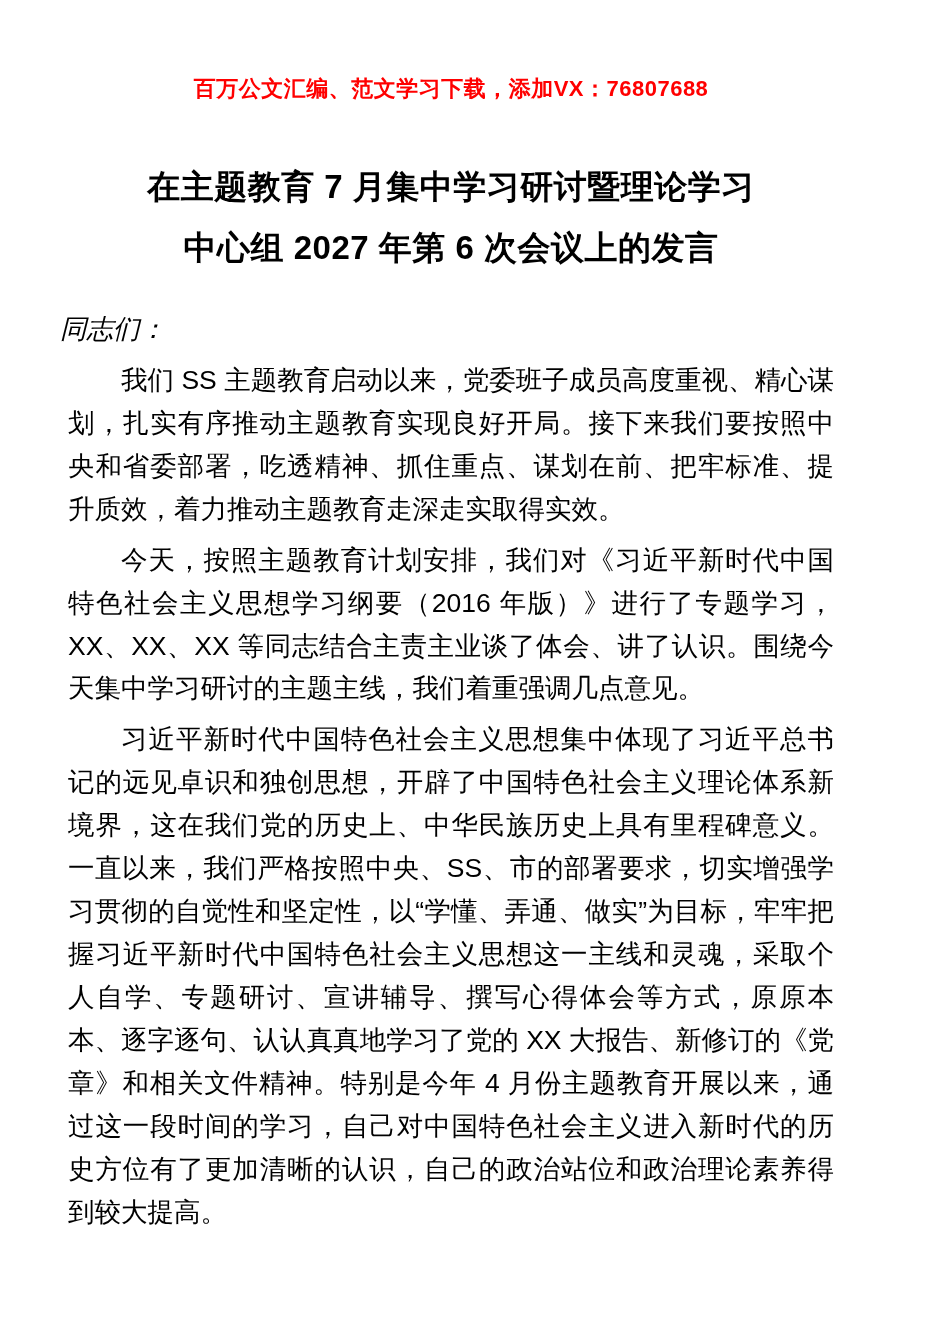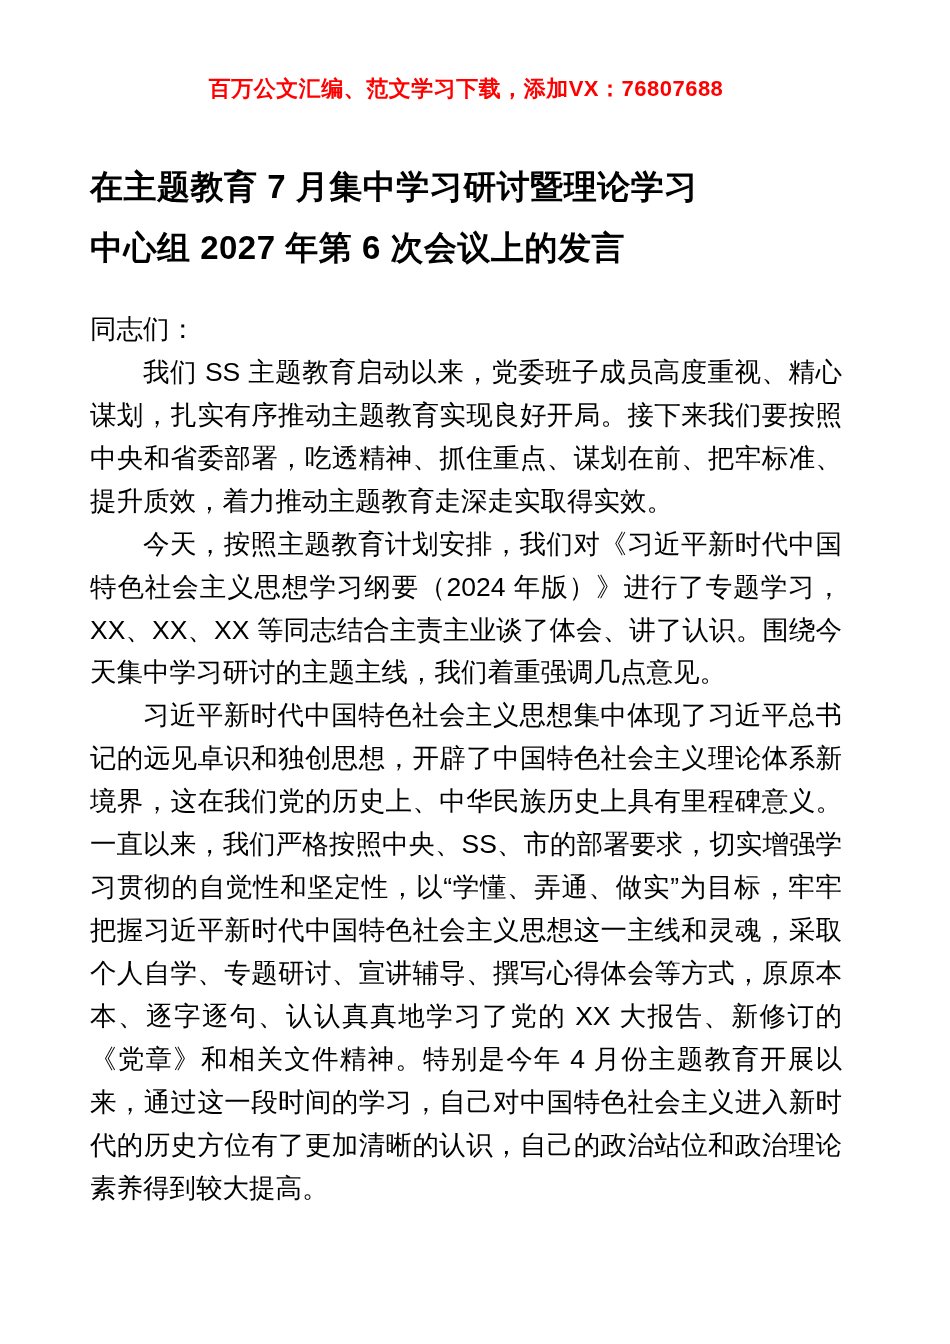--- a/index.html
+++ b/index.html
@@ -11,69 +11,71 @@
     width: 950px;
     height: 1344px;
     font-family: "Liberation Serif", "DejaVu Serif", serif;
     color: #000000;
     overflow: hidden;
   }
   .page {
     width: 950px;
     height: 1344px;
     box-sizing: border-box;
-    padding: 74px 108px 0 90px;
+    padding: 74px 108px 0 60px;
     position: relative;
   }
   .watermark {
     text-align: center;
     color: #ff0000;
     font-family: "Liberation Sans", "DejaVu Sans", sans-serif;
     font-size: 22px;
     font-weight: 700;
     letter-spacing: 0.5px;
     margin: 0 0 52px 0;
     white-space: nowrap;
   }
   .doc-title {
+    text-align: center;
     font-family: "Liberation Sans", "DejaVu Sans", sans-serif;
     font-weight: 700;
     font-size: 33px;
     line-height: 1.85;
     margin: 0 0 30px 0;
     letter-spacing: 0.5px;
   }
   .body-text {
     font-family: "Liberation Sans", "DejaVu Sans", sans-serif;
     font-size: 26.5px;
     line-height: 1.62;
     text-align: justify;
     text-justify: inter-ideograph;
     letter-spacing: 0px;
   }
   .salutation {
     margin: 0 0 0 0;
+    font-style: italic;
   }
   .para {
-    margin: 0;
+    margin: 8px;
     text-indent: 2em;
   }
 </style>
 </head>
 <body>
 
 <div class="page">
 
   <div class="watermark">百万公文汇编、范文学习下载，添加VX：76807688</div>
 
   <h1 class="doc-title">
     <div>在主题教育 7 月集中学习研讨暨理论学习</div>
     <div>中心组 2027 年第 6 次会议上的发言</div>
   </h1>
 
   <div class="body-text">
     <p class="salutation">同志们：</p>
     <p class="para">我们 SS 主题教育启动以来，党委班子成员高度重视、精心谋划，扎实有序推动主题教育实现良好开局。接下来我们要按照中央和省委部署，吃透精神、抓住重点、谋划在前、把牢标准、提升质效，着力推动主题教育走深走实取得实效。</p>
-    <p class="para">今天，按照主题教育计划安排，我们对《习近平新时代中国特色社会主义思想学习纲要（2024 年版）》进行了专题学习，XX、XX、XX 等同志结合主责主业谈了体会、讲了认识。围绕今天集中学习研讨的主题主线，我们着重强调几点意见。</p>
+    <p class="para">今天，按照主题教育计划安排，我们对《习近平新时代中国特色社会主义思想学习纲要（2016 年版）》进行了专题学习，XX、XX、XX 等同志结合主责主业谈了体会、讲了认识。围绕今天集中学习研讨的主题主线，我们着重强调几点意见。</p>
     <p class="para">习近平新时代中国特色社会主义思想集中体现了习近平总书记的远见卓识和独创思想，开辟了中国特色社会主义理论体系新境界，这在我们党的历史上、中华民族历史上具有里程碑意义。一直以来，我们严格按照中央、SS、市的部署要求，切实增强学习贯彻的自觉性和坚定性，以“学懂、弄通、做实”为目标，牢牢把握习近平新时代中国特色社会主义思想这一主线和灵魂，采取个人自学、专题研讨、宣讲辅导、撰写心得体会等方式，原原本本、逐字逐句、认认真真地学习了党的 XX 大报告、新修订的《党章》和相关文件精神。特别是今年 4 月份主题教育开展以来，通过这一段时间的学习，自己对中国特色社会主义进入新时代的历史方位有了更加清晰的认识，自己的政治站位和政治理论素养得到较大提高。</p>
   </div>
 
 </div>
 
 </body></html>

